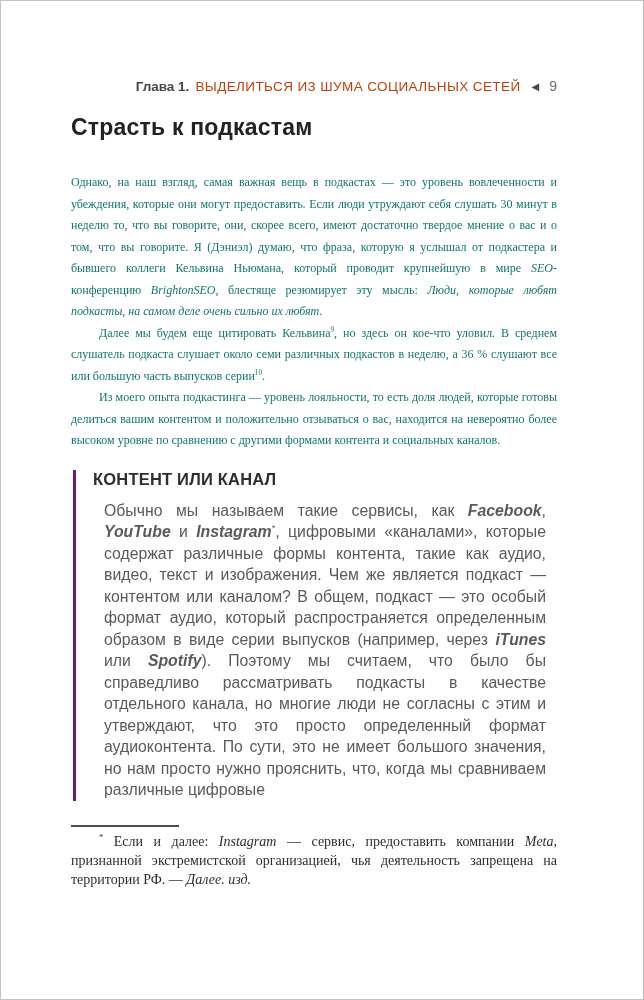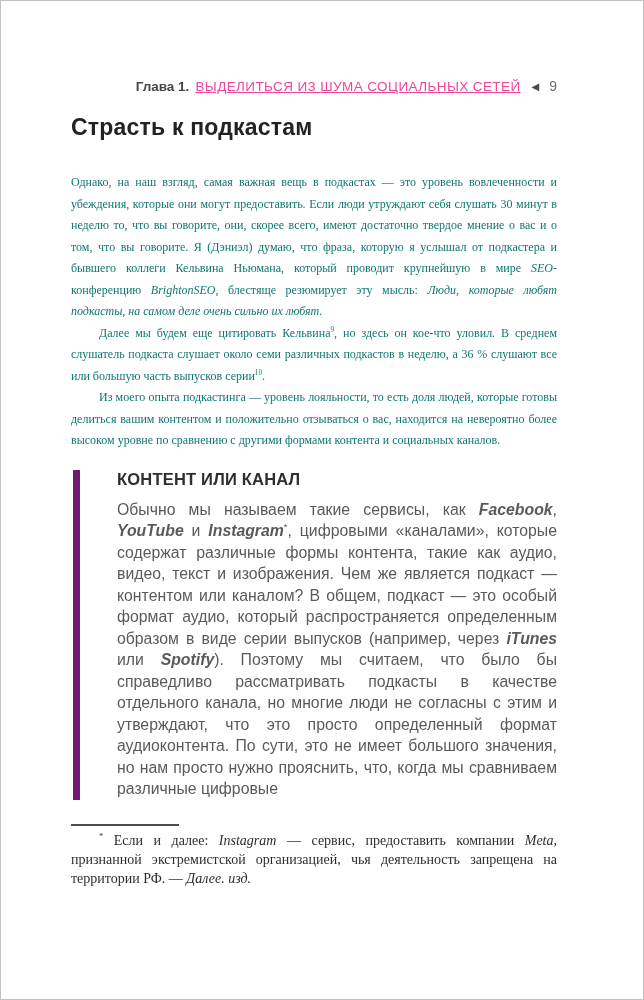--- a/index.html
+++ b/index.html
@@ -27,23 +27,22 @@
     white-space: nowrap;
     margin: 0 0 20px 0;
   }
   .chap-label {
     font-weight: bold;
     color: #474747;
     margin-right: 6px;
     padding-left: 28px;
   }
   .chap-title {
-    color: #ec4899;
+    color: #c2410c;
     letter-spacing: 0.4px;
-    text-decoration: underline;
   }
   .head-marker {
     font-size: 10px;
     color: #4a4a4a;
     margin: 0 10px 0 11px;
     vertical-align: 1px;
   }
   .page-num {
     color: #6d6d6d;
     font-size: 14px;
@@ -69,38 +68,38 @@
   .seg-i { font-style: italic; }
   .seg-bi { font-style: italic; font-weight: bold; }
   sup {
     font-size: 0.6em;
     line-height: 0;
     vertical-align: super;
   }
   
   .callout {
     margin: 18px 0 0 2px;
-    border-left: 7px solid #701a75;
-    padding-left: 37px;
+    border-left: 3px solid #701a75;
+    padding-left: 17px;
   }
   .callout-heading {
     font-family: "Liberation Sans", sans-serif;
     font-size: 16.5px;
     font-weight: bold;
     color: #2e2e2e;
     letter-spacing: 0.2px;
     margin: 2px 0 10px 0;
   }
   .callout-para {
     font-family: "Liberation Sans", sans-serif;
     font-size: 15.8px;
     line-height: 21.5px;
     color: #5a5a5a;
     text-align: justify;
-    margin: 0;
+    margin: 11px;
   }
   
   .footnote { margin-top: 24px; }
   .footnote-rule {
     width: 108px;
     border-top: 2px solid #4d4d4d;
     margin: 0 0 5px 0;
   }
   .footnote-text {
     font-size: 14px;

